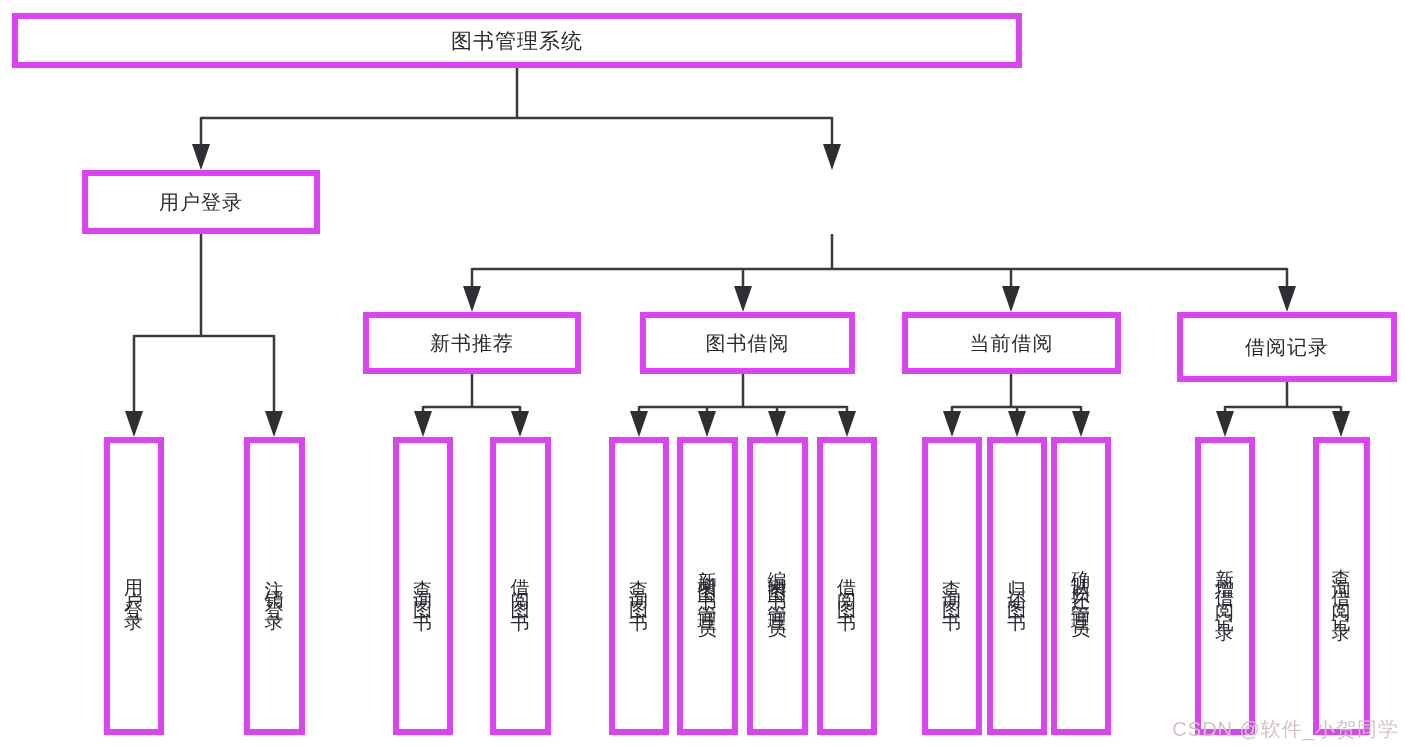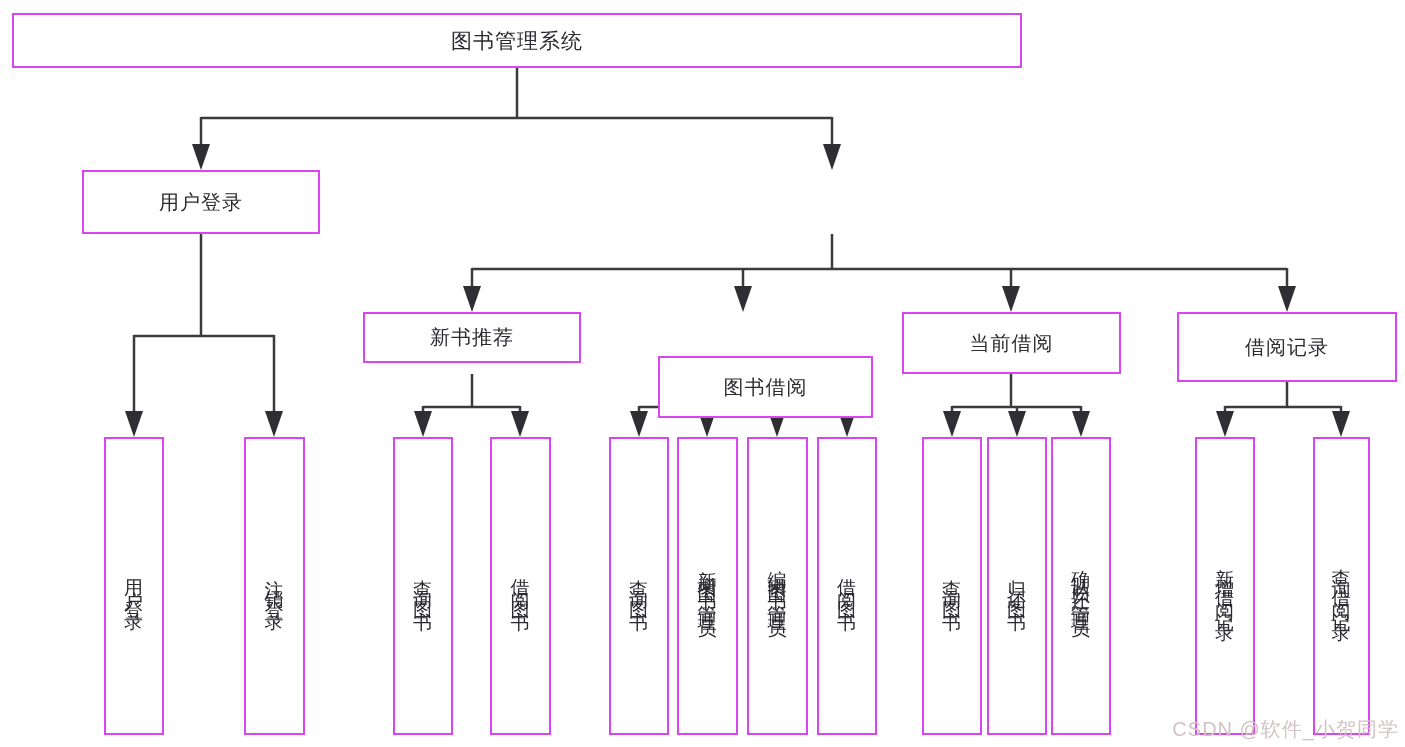--- a/index.html
+++ b/index.html
@@ -16,21 +16,21 @@
   }
   .svg-layer {
     position: absolute;
     left: 0; top: 0;
     width: 1405px; height: 747px;
   }
   .node {
     position: absolute;
     box-sizing: border-box;
     background: #ffffff;
-    border: 2px solid #d946ef;
+    border: 6px solid #d946ef;
     color: #2b2a30;
     display: flex;
     align-items: center;
     justify-content: center;
     text-align: center;
   }
   .h-node { font-size: 20px; letter-spacing: 1px; }
   .root-node { font-size: 21px; }
   .leaf {
     font-size: 19px;
@@ -135,22 +135,22 @@
       <polygon points="1072,411 1090,411 1081,437"></polygon>
       <polygon points="1216,411 1234,411 1225,437"></polygon>
       <polygon points="1332,411 1350,411 1341,437"></polygon>
     </g>
   </svg>
 
   <div class="node h-node root-node" style="left:12px; top:13px; width:1010px; height:55px;">图书管理系统</div>
 
   <div class="node h-node" style="left:82px; top:170px; width:238px; height:64px;">用户登录</div>
 
-  <div class="node h-node" style="left:363px; top:312px; width:218px; height:51px;">新书推荐</div>
-  <div class="node h-node" style="left:658px; top:312px; width:215px; height:62px;margin-top:44px;">图书借阅</div>
+  <div class="node h-node" style="left:363px; top:312px; width:218px; height:62px;">新书推荐</div>
+  <div class="node h-node" style="left:640px; top:312px; width:215px; height:62px;">图书借阅</div>
   <div class="node h-node" style="left:902px; top:312px; width:219px; height:62px;">当前借阅</div>
   <div class="node h-node" style="left:1177px; top:312px; width:220px; height:70px;">借阅记录</div>
 
   <div class="node leaf" style="left:104px; top:437px; width:60px; height:298px;">
     <span>用户登录</span>
   </div>
   <div class="node leaf" style="left:244px; top:437px; width:61px; height:298px;">
     <span>注销登录</span>
   </div>
 

